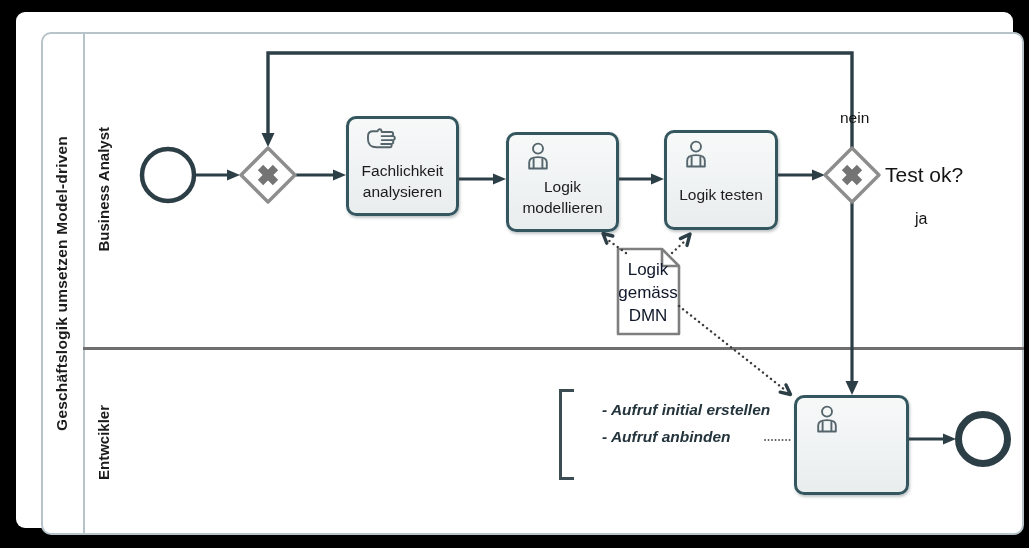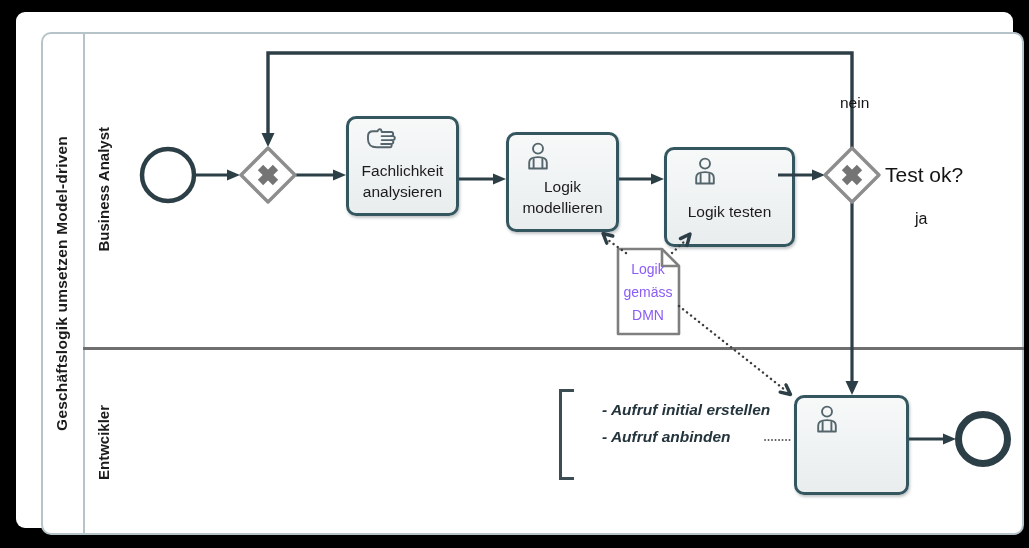--- a/index.html
+++ b/index.html
@@ -21,22 +21,22 @@
   
   .task{position:absolute;width:113px;height:100px;box-sizing:border-box;border:3px solid #33565f;
         border-radius:10px;background:linear-gradient(180deg,#f7f9f9 0%,#e9edee 100%);
         box-shadow:1px 2px 3px rgba(45,60,66,.3);}
   .task-icon{position:absolute;top:6px;left:calc(50% - 41px);}
   .task-label{position:absolute;left:3px;right:3px;top:36px;bottom:7px;display:flex;align-items:center;
         justify-content:center;text-align:center;font-size:15.5px;line-height:21px;color:#1c1c1c;}
 
   
   .flow-label{position:absolute;font-size:15.5px;color:#151515;white-space:nowrap;}
-  .doc-label{position:absolute;left:599px;top:246px;width:66px;text-align:center;font-size:14px;
-        line-height:23px;color:#8b5cf6;}
+  .doc-label{position:absolute;left:599px;top:246px;width:66px;text-align:center;font-size:17px;
+        line-height:23px;color:#0f172a;}
 
   
   .annotation{position:absolute;left:543px;top:377px;width:208px;height:91px;}
   .bracket{position:absolute;left:0;top:0;bottom:0;width:15px;box-sizing:border-box;
         border-left:3.5px solid #3c4c53;border-top:3.5px solid #3c4c53;border-bottom:3.5px solid #3c4c53;}
   .annotation-text{position:absolute;left:13px;top:8px;font-style:italic;font-weight:bold;
         font-size:15.5px;line-height:26.5px;color:#24343c;white-space:nowrap;margin-left:30px;}
   .annotation-text .indent{padding-left:11px;display:block;}
   .annotation-text span{display:block;}
 
@@ -77,21 +77,21 @@
         <g fill="none" stroke="#55656c" stroke-width="1.9" stroke-linejoin="round">
           <circle cx="16" cy="7.6" r="5"></circle>
           <path d="M7.2 27.5 v-6 c0-3.7 4-5.4 8.8-5.4 s8.8 1.7 8.8 5.4 v6 z"></path>
           <path d="M11.6 17.2 v10.3"></path>
             <path d="M20.4 17.2 v10.3"></path>
         </g>
       </svg>
       <div class="task-label">Logik modellieren</div>
     </div>
 
-    <div class="task" style="left:648px;top:135px;width:131px;">
+    <div class="task" style="left:648px;top:118px;width:114px;">
       <svg class="task-icon" width="32" height="30" viewBox="0 0 32 30">
         <g fill="none" stroke="#55656c" stroke-width="1.9" stroke-linejoin="round">
           <circle cx="16" cy="7.6" r="5"></circle>
           <path d="M7.2 27.5 v-6 c0-3.7 4-5.4 8.8-5.4 s8.8 1.7 8.8 5.4 v6 z"></path>
           <path d="M11.6 17.2 v10.3"></path>
             <path d="M20.4 17.2 v10.3"></path>
         </g>
       </svg>
       <div class="task-label">Logik testen</div>
     </div>
@@ -168,21 +168,21 @@
 
       <g stroke="#2c3e46" stroke-width="3.4" fill="none" stroke-linecap="round" stroke-linejoin="round">
         <polyline points="590.8,231.2 587,221.5 596.8,224"></polyline>
         <polyline points="664.4,226.6 674,222 671,233.4"></polyline>
         <polyline points="770,372.9 774.5,382.5 764.2,380.2"></polyline>
       </g>
 
       <line x1="749" y1="428" x2="776" y2="428" stroke="#555555" stroke-width="1.8" stroke-linecap="round" stroke-dasharray="0.1 3.4"></line>
     </svg>
 
-    <div class="flow-label" style="left:824px;top:82px;">nein</div>
+    <div class="flow-label" style="left:824px;top:97px;">nein</div>
     <div class="flow-label" style="left:869px;top:151px;font-size:21px;">Test ok?</div>
     <div class="flow-label" style="left:899px;top:198px;font-size:16px;">ja</div>
     <div class="doc-label">Logik gemäss DMN</div>
 
     <div class="annotation">
       <div class="bracket"></div>
       <div class="annotation-text">
         <span>- Aufruf initial erstellen</span>
         <span>- Aufruf anbinden</span>
       </div>

